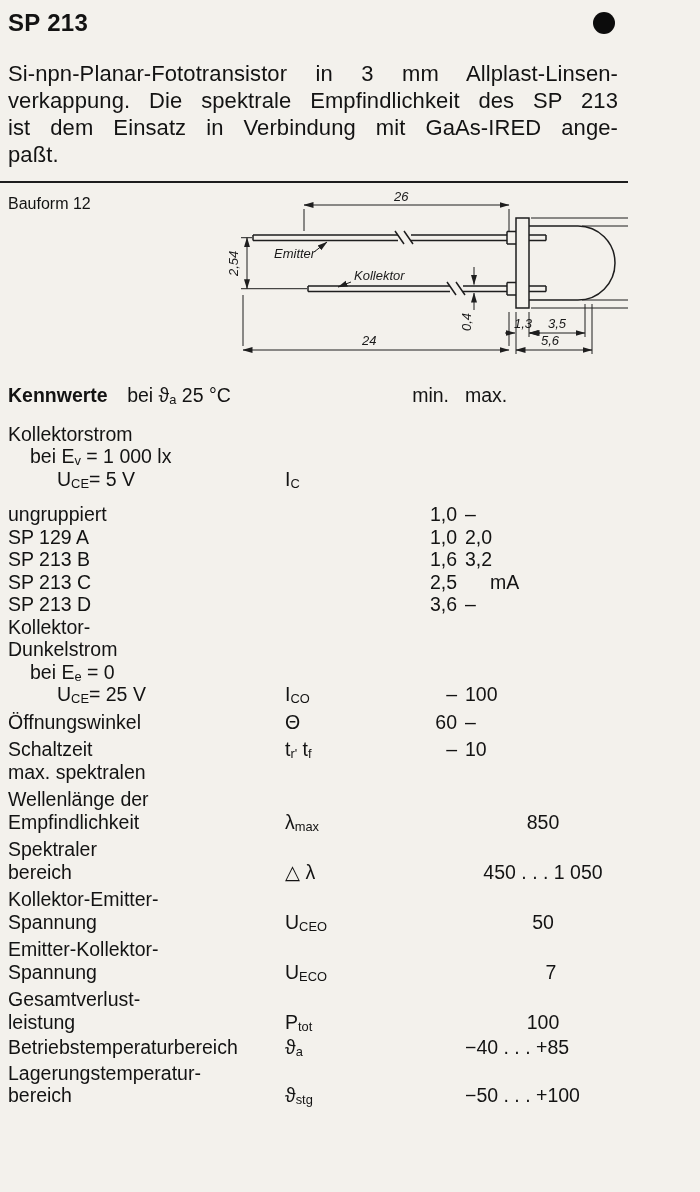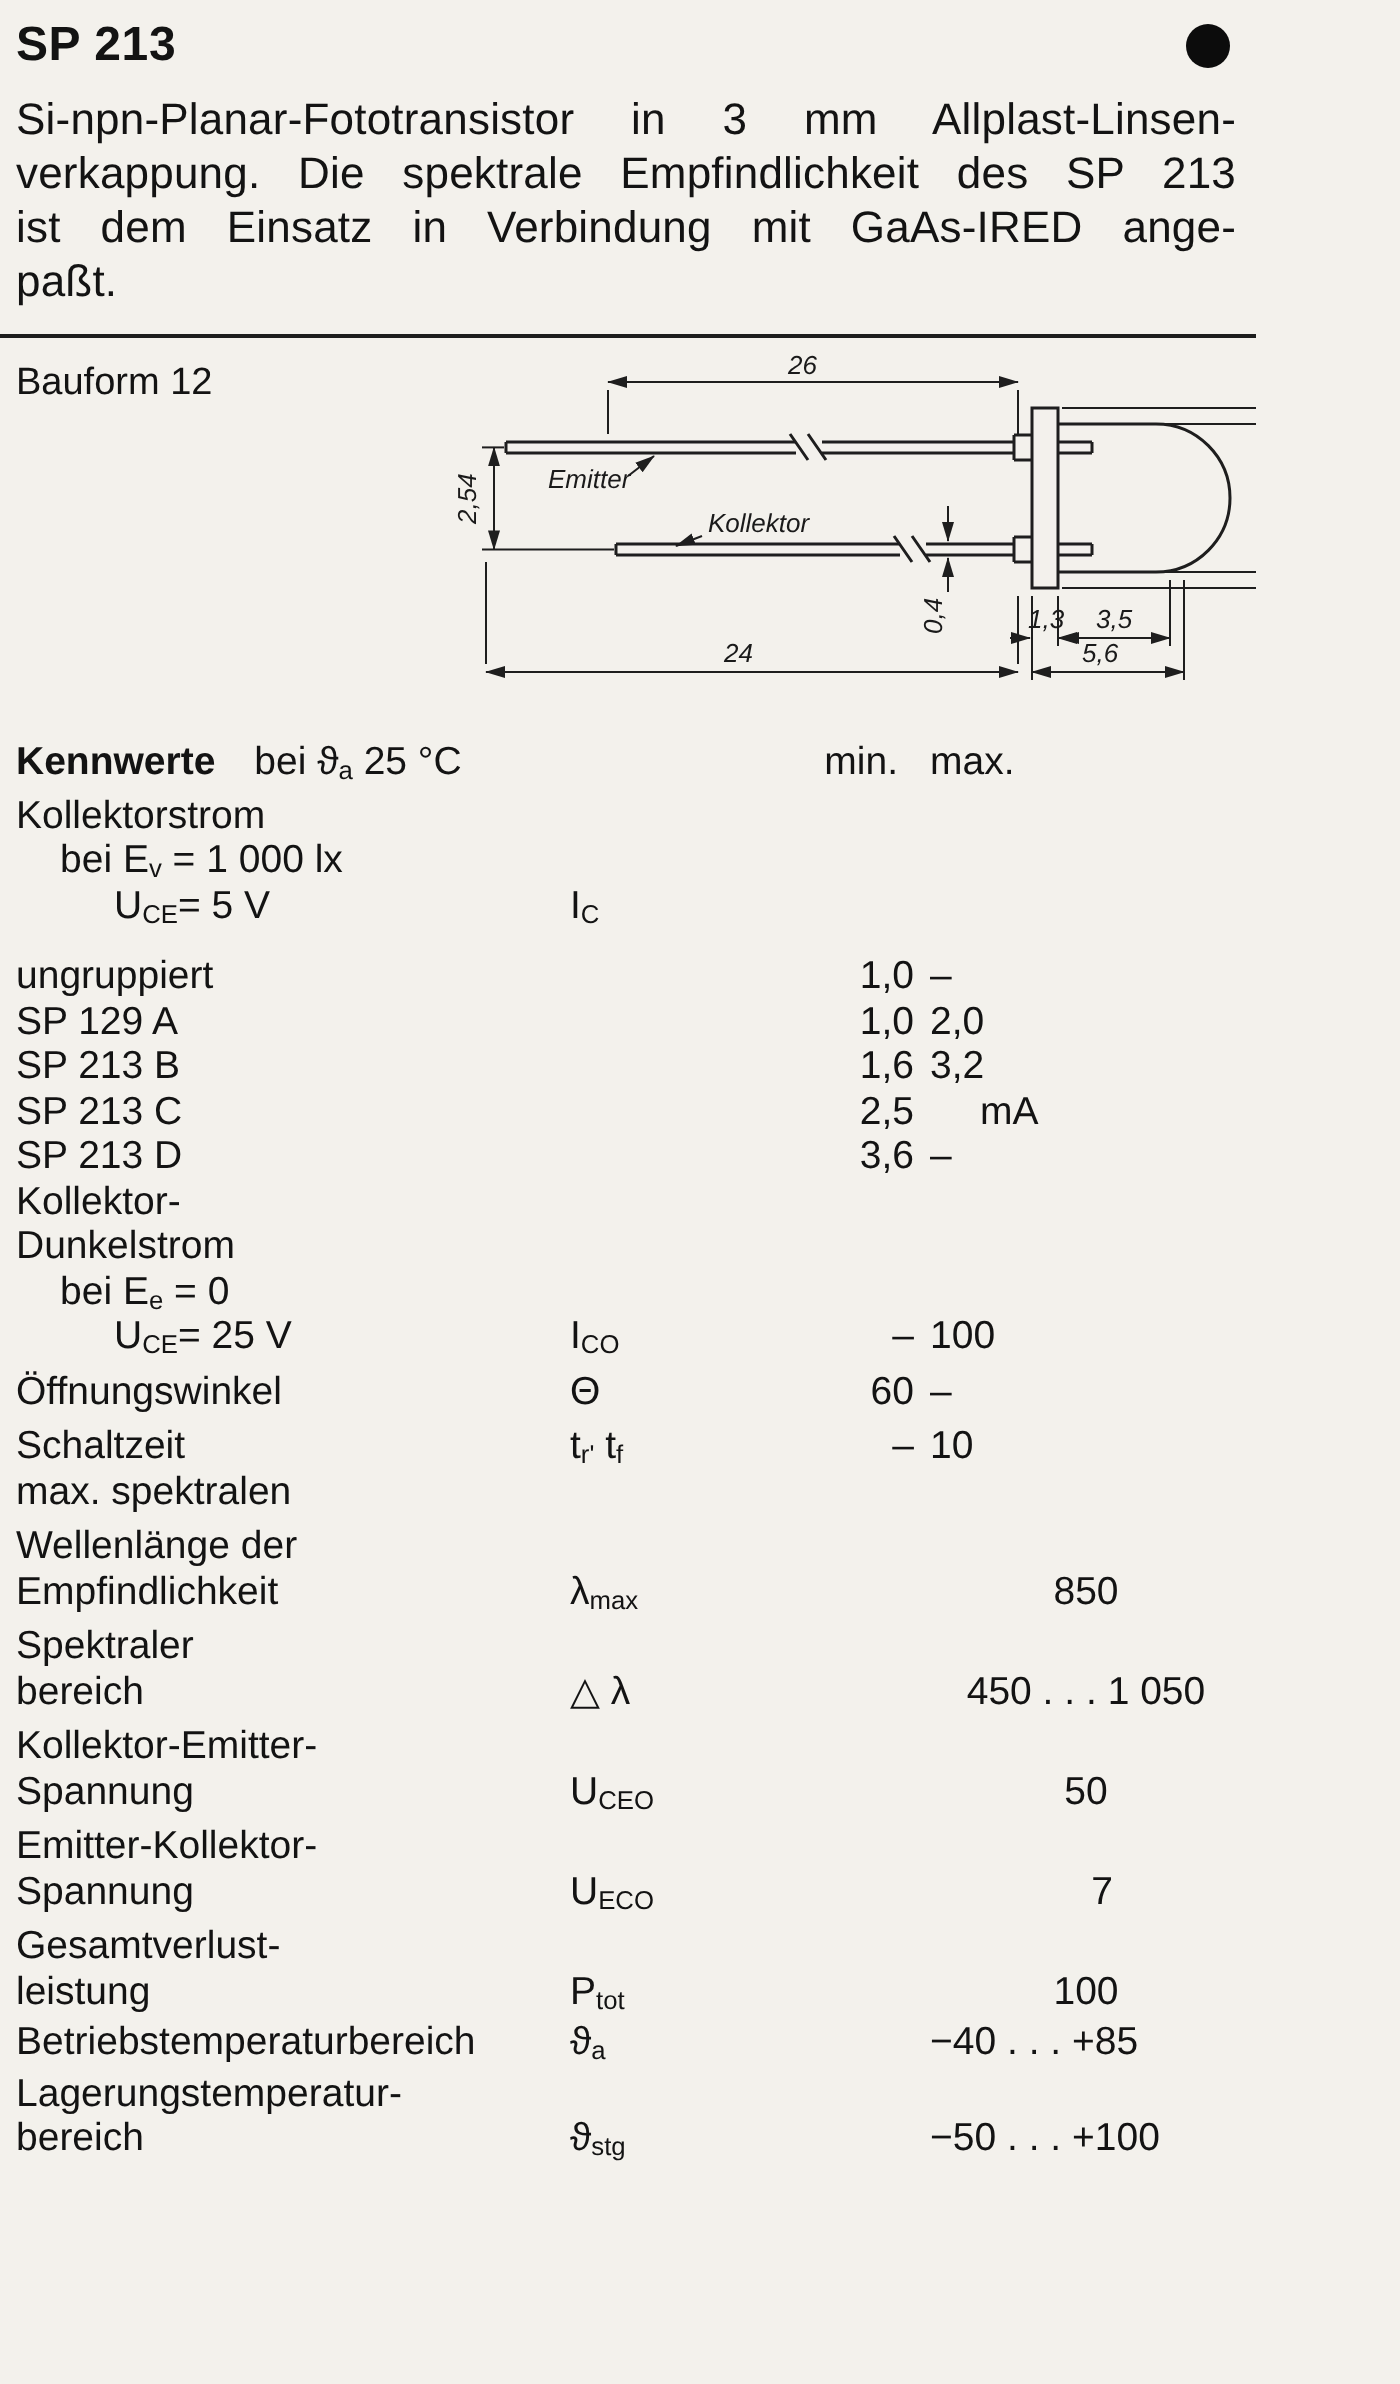--- a/index.html
+++ b/index.html
@@ -1,29 +1,29 @@
 <!DOCTYPE html>
 <html><head>
 <meta charset="utf-8">
 <style>
   html,body{margin:0;padding:0}
   body{width:700px;height:1192px;background:#f3f1ec;font-family:"Liberation Sans","DejaVu Sans",sans-serif;color:#131313}
   .page{position:relative;width:628px;height:1192px;overflow:hidden}
   .dot{position:absolute;top:12px;right:13px;width:22px;height:22px;border-radius:50%;background:#0c0c0c}
   .hdr{padding:9px 10px 0 8px}
   .part{font-size:24px;font-weight:700;letter-spacing:.3px}
-  .desc{margin-top:9px;font-size:22px;line-height:27px;letter-spacing:.1px}
+  .desc{margin-top:23px;font-size:22px;line-height:27px;letter-spacing:.1px}
   .jl{text-align:justify;text-align-last:justify}
   .rule{height:0;border-top:2.5px solid #1d1d1d;margin-top:13px}
   .drawsec{position:relative;height:201px}
-  .bauform{position:absolute;left:8px;top:12px;font-size:19px}
+  .bauform{position:absolute;left:8px;top:12px;font-size:16px}
   .draw{position:absolute;left:228px;top:5px;width:472px;height:196px}
   .tbl{padding:0 0 0 8px}
   .trow{display:grid;grid-template-columns:277px 88px 92px 150px 1fr;line-height:22.5px;font-size:19.5px}
-  .thead{margin-bottom:4px}
+  .thead{margin-bottom:16px}
   .ind1{padding-left:22px}
   .ind2{padding-left:49px}
   .min{text-align:right;padding-right:8px}
   .max{}
   .max.typ{text-align:center;padding-left:6px}
   .unit{padding-left:25px}
   .mt3{margin-top:3px}.mt5{margin-top:5px}.mt13{margin-top:13px}
   .b{font-weight:700}
   .cond{margin-left:14px;font-weight:400}
   sub{font-size:.66em;line-height:0;vertical-align:-.18em}

